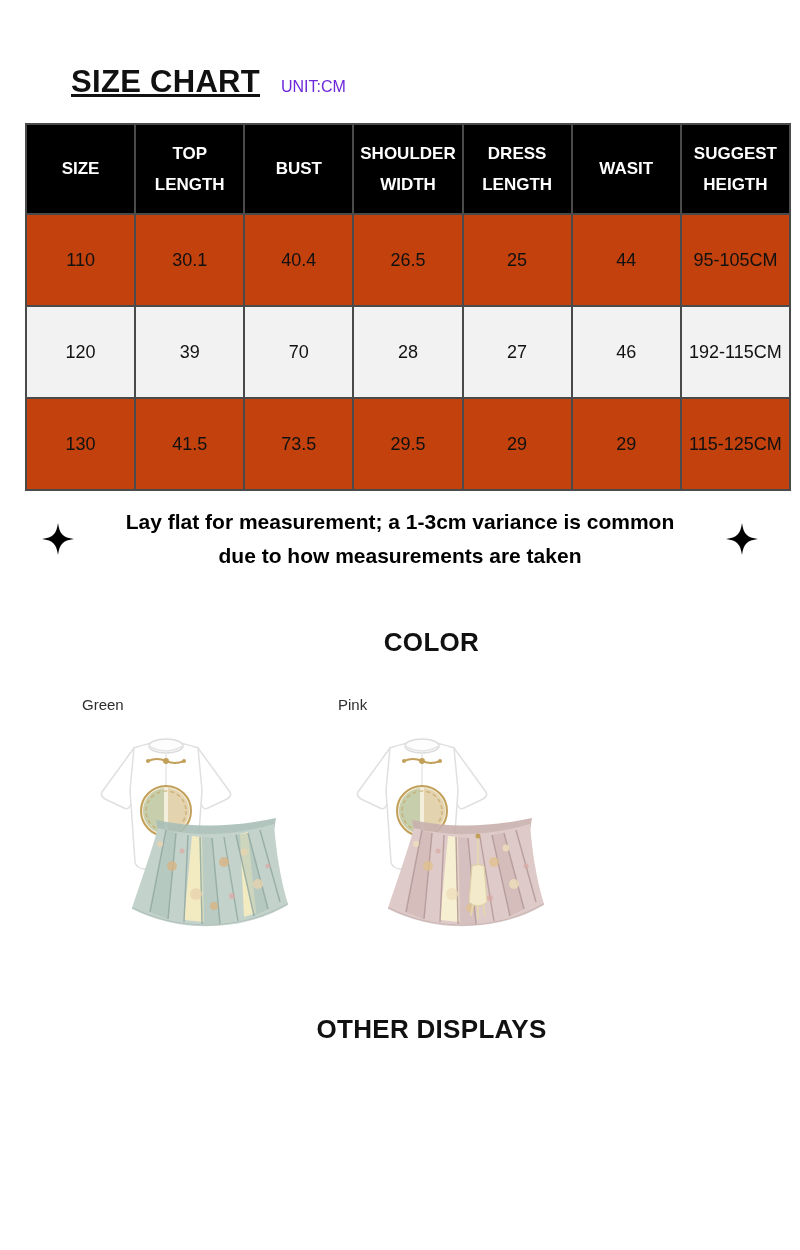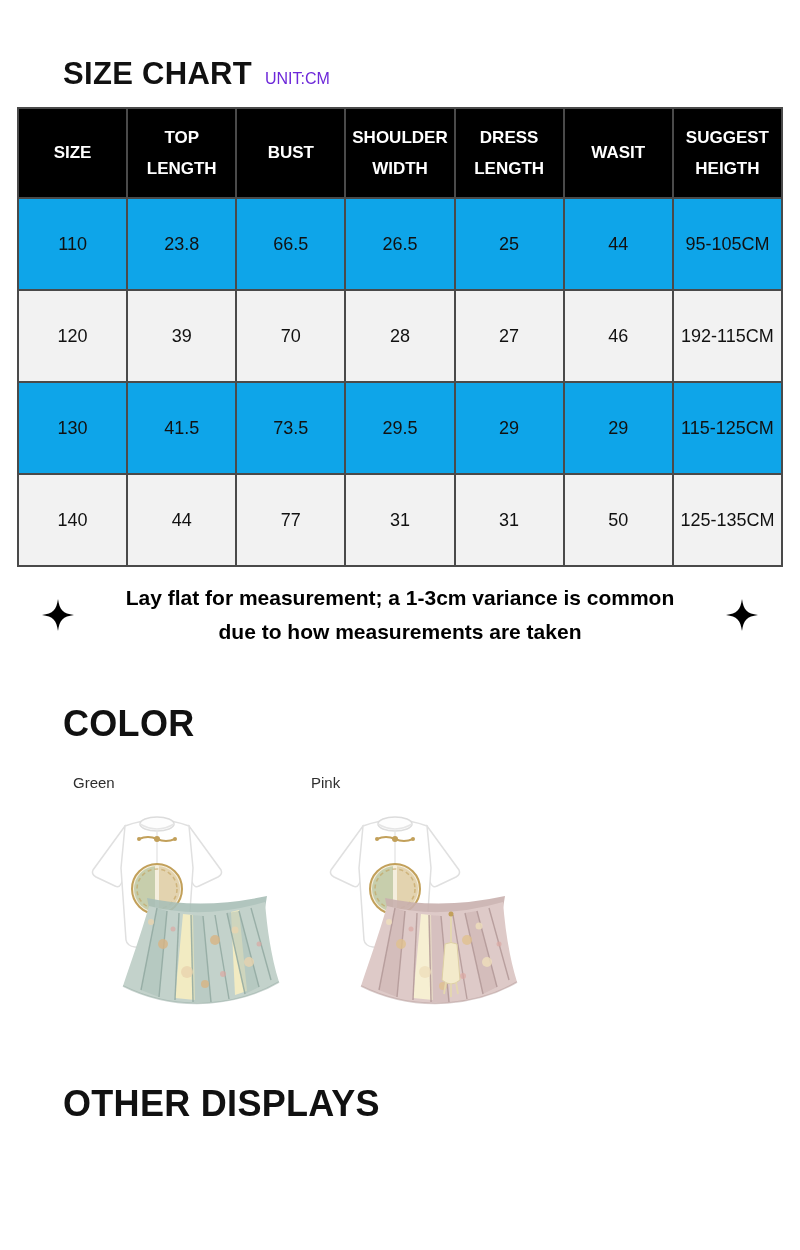--- a/index.html
+++ b/index.html
@@ -7,52 +7,52 @@
   body {
     width: 800px; height: 1250px;
     background: #ffffff;
     color: var(--text, #111111);
     font-family: "Liberation Sans", sans-serif;
     overflow: hidden;
   }
 
   
   .chart-header { display: flex; align-items: baseline; gap: 13px; padding: 56px 0 15px 63px; }
-  .size-title { font-size: 31px; font-weight: bold; margin: 0; letter-spacing: 0.3px; }
+  .size-title { font-size: 31px; font-weight: bold; margin: 8px; letter-spacing: 0.3px; text-decoration: underline; }
   .unit { font-size: 16px; color: #6d28d9; }
-  .section-title { font-size: 36px; font-weight: bold; margin: 0; padding-left: 63px; letter-spacing: 0.3px; }
+  .section-title { font-size: 26px; font-weight: bold; margin: 8px; padding-left: 63px; letter-spacing: 0.3px; text-align: center; }
   .color-title { margin-top: 54px; }
   .other-title { margin-top: 74px; }
 
   
   table.size-chart {
     border-collapse: collapse; table-layout: fixed;
-    width: 766px; margin-left: 17px;
+    width: 766px; margin-left: 25px;
   }
   .size-chart th, .size-chart td {
     border: 2px solid var(--table_border, #4a4a4a);
     text-align: center; vertical-align: middle; padding: 0 4px;
   }
   .size-chart th {
     background: var(--header_bg, #000000);
     color: var(--header_text, #ffffff);
     font-size: 17px; font-weight: bold; height: 90px; line-height: 1.85;
   }
-  .size-chart td { font-size: 18px; height: 92px; background: #0ea5e9; }
+  .size-chart td { font-size: 18px; height: 92px; background: #c2410c; }
   .size-chart tbody tr:nth-child(even) td { background: var(--row_alt_bg, #f2f2f2); }
 
   
   .note { display: flex; align-items: center; margin: 14px 42px 0 42px; }
   .note-text { flex: 1; text-align: center; font-weight: bold; font-size: 21px; line-height: 34px; color: #000; }
   .sparkle { width: 32px; height: 32px; flex: none; }
   .sparkle path { fill: #000; }
 
   
   .variants { display: flex; gap: 10px; margin: 26px 0 0 60px; }
-  .variant { margin: 3px; width: 222px; }
+  .variant { margin: 12px; width: 222px; }
   .variant figcaption { font-size: 15px; color: #2e2e2e; padding-left: 10px; height: 20px; }
   .outfit { width: 222px; height: 212px; display: block; }
 
   
   .c-tee       { fill: var(--tee_white, #ffffff); stroke: var(--tee_outline, #e0e0e0); stroke-width: 1.5; }
   .c-neck      { fill: #fdfdfd; stroke: #dcdcdc; stroke-width: 1.5; }
   .c-neck-line { fill: none; stroke: #e5e5e5; stroke-width: 1.5; }
   .c-placket   { stroke: #ededed; stroke-width: 2; }
   .c-gold-line { fill: none; stroke: var(--emblem_gold, #c2a05a); stroke-width: 2; }
   .c-gold-dot  { fill: var(--emblem_gold, #c2a05a); }
@@ -91,22 +91,22 @@
           <th>BUST</th>
           <th>SHOULDER WIDTH</th>
           <th>DRESS LENGTH</th>
           <th>WASIT</th>
           <th>SUGGEST HEIGTH</th>
         </tr>
       </thead>
     <tbody>
         <tr>
           <td>110</td>
-          <td>23.8</td>
-          <td>66.5</td>
+          <td>30.1</td>
+          <td>40.4</td>
           <td>26.5</td>
           <td>25</td>
           <td>44</td>
           <td>95-105CM</td>
         </tr>
         <tr>
           <td>120</td>
           <td>39</td>
           <td>70</td>
           <td>28</td>
@@ -115,29 +115,20 @@
           <td>192-115CM</td>
         </tr>
         <tr>
           <td>130</td>
           <td>41.5</td>
           <td>73.5</td>
           <td>29.5</td>
           <td>29</td>
           <td>29</td>
           <td>115-125CM</td>
-        </tr>
-        <tr>
-          <td>140</td>
-          <td>44</td>
-          <td>77</td>
-          <td>31</td>
-          <td>31</td>
-          <td>50</td>
-          <td>125-135CM</td>
         </tr>
       </tbody>
   </table>
 
   <div class="note">
     <svg class="sparkle" viewBox="0 0 24 24" aria-hidden="true">
       <path d="M12 0 C13.2 8.4 15.6 10.8 24 12 C15.6 13.2 13.2 15.6 12 24 C10.8 15.6 8.4 13.2 0 12 C8.4 10.8 10.8 8.4 12 0 Z"></path>
     </svg>
     <div class="note-text">
       <div>Lay flat for measurement; a 1-3cm variance is common</div>

